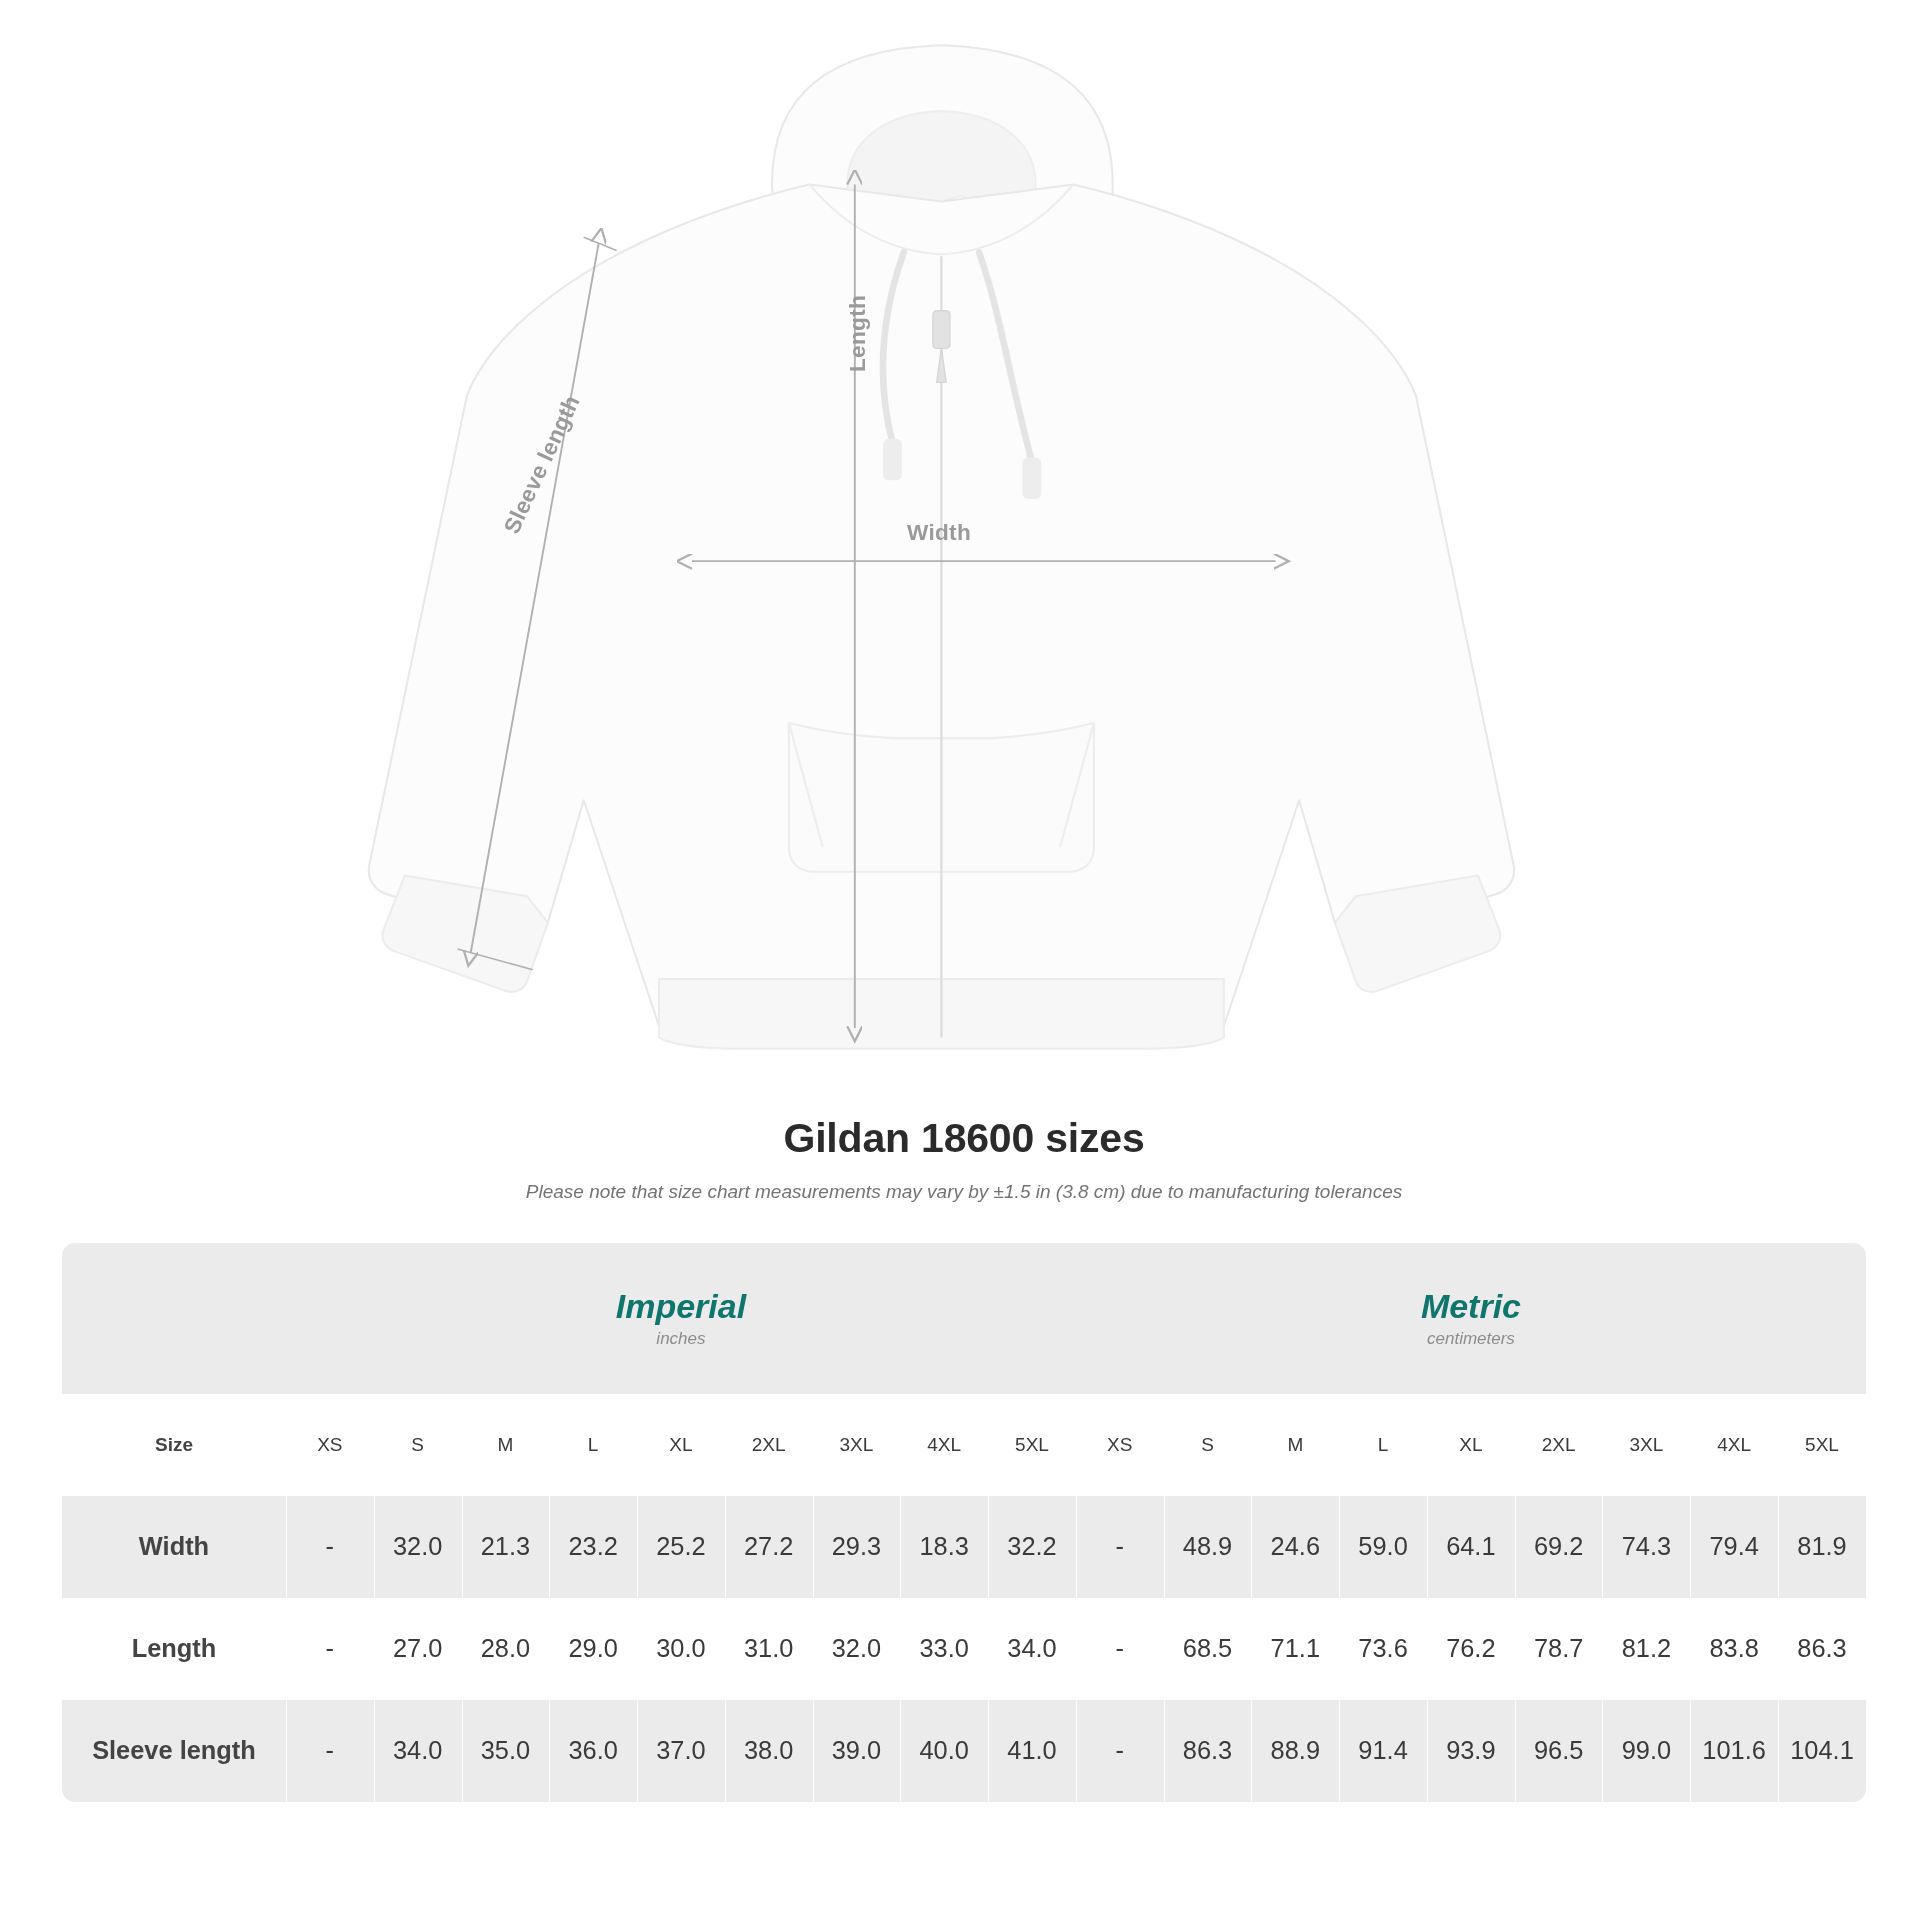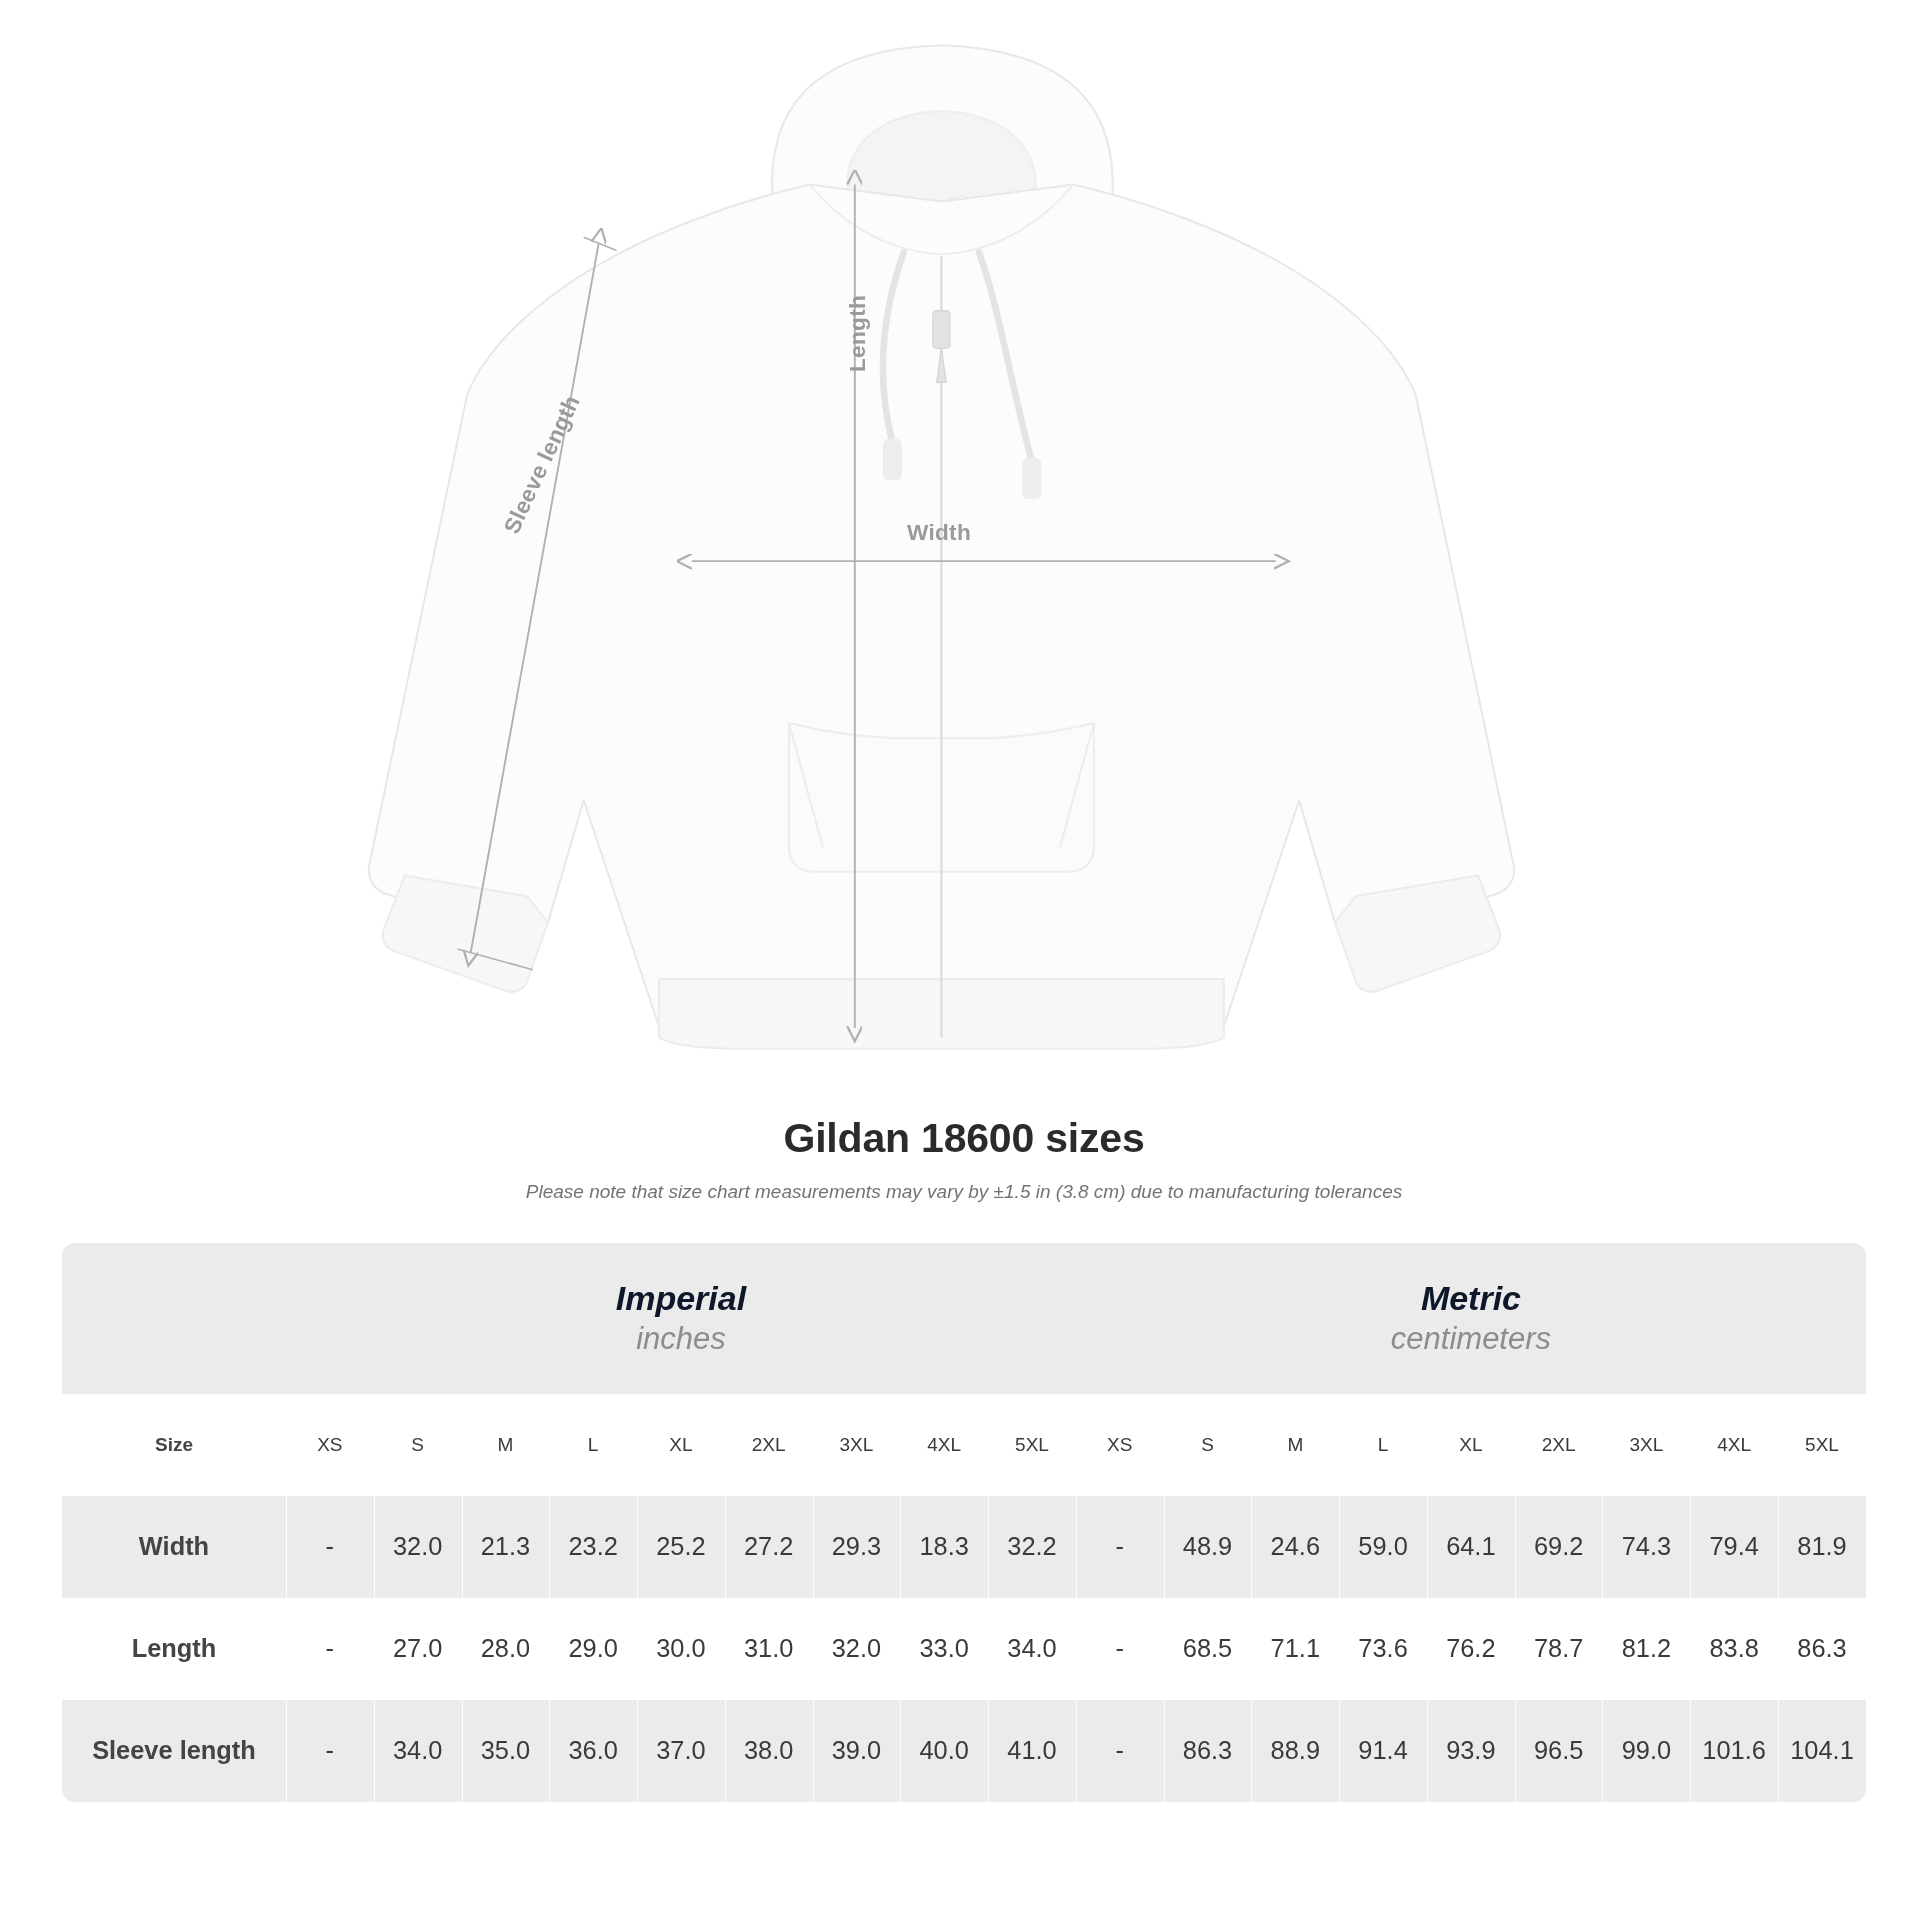--- a/index.html
+++ b/index.html
@@ -100,24 +100,24 @@
   .unit-row td.first {
     border-top-left-radius: 13px;
   }
   .unit-row td.last {
     border-top-right-radius: 13px;
   }
   .unit-name {
     font-size: 34px;
     font-weight: bold;
     font-style: italic;
-    color: #0f172a;
+    color: #0f766e;
   }
   .unit-sub {
-    font-size: 31px;
+    font-size: 17px;
     font-style: italic;
     color: #8d8d8d;
     margin-top: 3px;
   }
 
   
   .size-row td {
     height: 102px;
     background: #ffffff;
     font-size: 19px;

